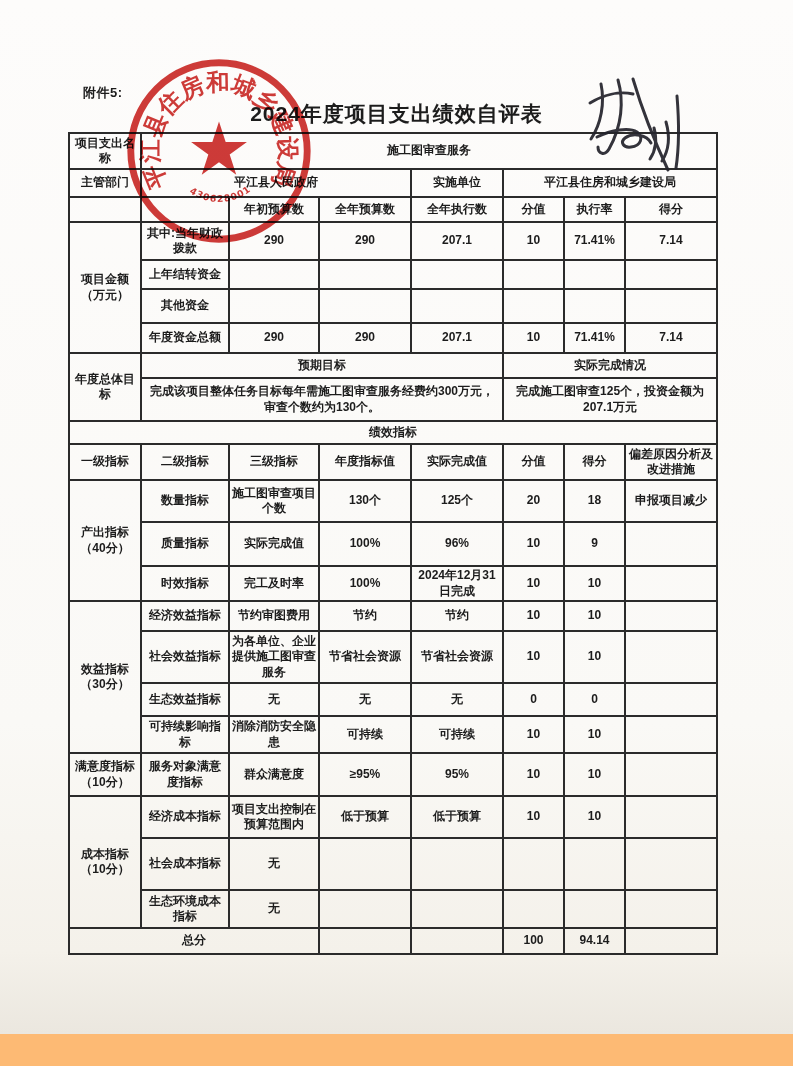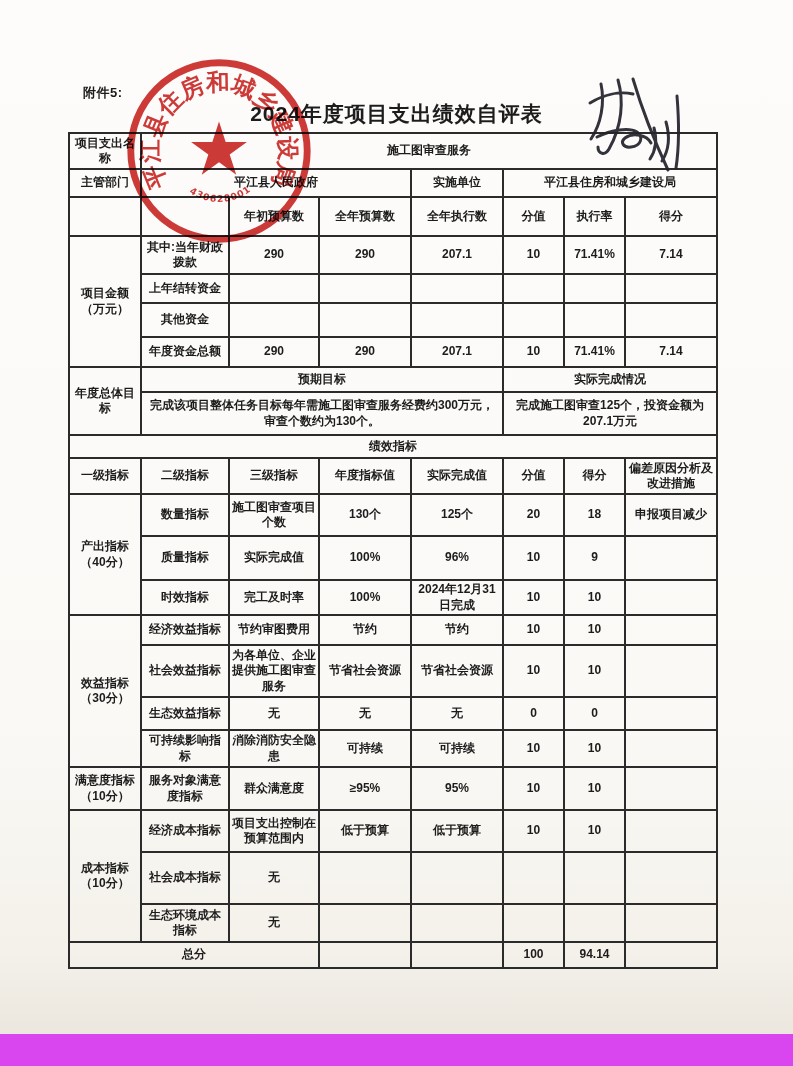--- a/index.html
+++ b/index.html
@@ -1,18 +1,18 @@
 <!DOCTYPE html>
 <html><head>
 <meta charset="utf-8">
 <style>
   html,body{margin:0;padding:0;background:#ffffff;}
   .page{
     position:relative;width:793px;height:1066px;margin:0;
-    background:#d946ef;
+    background:#fdba74;
     font-family:"Liberation Sans","DejaVu Sans",sans-serif;
     color:#1c1c1c;overflow:hidden;
   }
   .scan{
     position:absolute;left:0;top:0;width:793px;height:1034px;
     background:linear-gradient(180deg,#fdfcfb 0%,#faf9f6 70%,#f4f1ea 92%,#ebe7df 100%);
   }
   .attachment{
     position:absolute;left:83px;top:84px;
     font-size:13px;font-weight:700;letter-spacing:0.5px;
@@ -24,21 +24,21 @@
   table.doc{
     position:absolute;left:68px;top:132px;width:648px;
     border-collapse:collapse;table-layout:fixed;
   }
   table.doc td{
     border:2px solid #2b2b2b;
     font-size:12px;font-weight:700;line-height:1.28;
     text-align:center;vertical-align:middle;
     padding:1px 2px;overflow:hidden;word-break:break-word;
   }
-  td.sm{font-size:11px;border-radius:15px;}
+  td.sm{font-size:11px;}
   td.left{text-align:left;padding:2px 6px;margin-top:28px;}
   .seal{
     position:absolute;left:121px;top:53px;width:196px;height:196px;
     mix-blend-mode:multiply;opacity:0.88;pointer-events:none;
   }
   .signature{
     position:absolute;left:575px;top:68px;width:125px;height:110px;
     pointer-events:none;z-index:5;
   }
 </style>
@@ -66,21 +66,21 @@
       <tr style="height:36px">
         <td>项目支出名称</td>
         <td colspan="7">施工图审查服务</td>
       </tr>
       <tr style="height:28px">
         <td>主管部门</td>
         <td colspan="3">平江县人民政府</td>
         <td>实施单位</td>
         <td colspan="3">平江县住房和城乡建设局</td>
       </tr>
-      <tr style="height:39px">
+      <tr style="height:25px">
         <td></td>
         <td></td>
         <td>年初预算数</td>
         <td>全年预算数</td>
         <td>全年执行数</td>
         <td>分值</td>
         <td>执行率</td>
         <td>得分</td>
       </tr>
       <tr style="height:38px">

